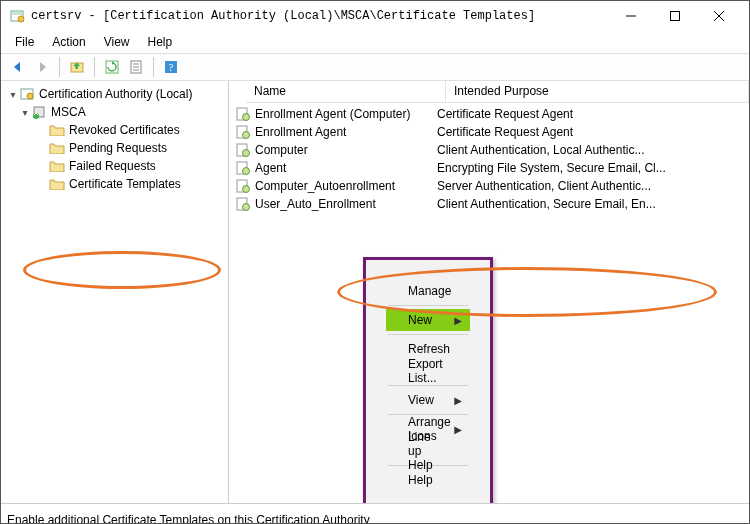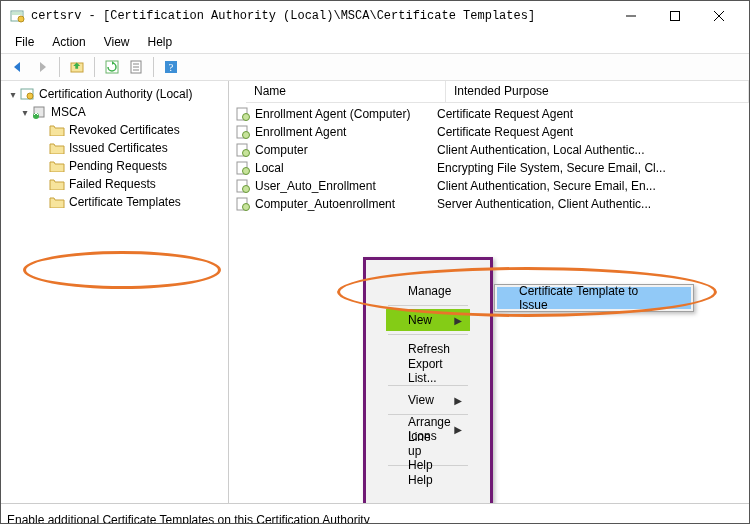--- a/index.html
+++ b/index.html
@@ -176,29 +176,20 @@
         </span>
       <span>Revoked Certificates</span>
     </div>
     <div class="tree-row tree-indent-2">
       <span class="chev"></span>
       <span class="ticon">
           <svg width="16" height="12">
             <path d="M1 2 L5 2 L6 4 L15 4 L15 12 L1 12 Z" fill="#f7e49c" stroke="#c8a23c"></path>
           </svg>
         </span>
-      <span>Issued Certificates</span>
-    </div>
-    <div class="tree-row tree-indent-2">
-      <span class="chev"></span>
-      <span class="ticon">
-          <svg width="16" height="12">
-            <path d="M1 2 L5 2 L6 4 L15 4 L15 12 L1 12 Z" fill="#f7e49c" stroke="#c8a23c"></path>
-          </svg>
-        </span>
       <span>Pending Requests</span>
     </div>
     <div class="tree-row tree-indent-2">
       <span class="chev"></span>
       <span class="ticon">
           <svg width="16" height="12">
             <path d="M1 2 L5 2 L6 4 L15 4 L15 12 L1 12 Z" fill="#f7e49c" stroke="#c8a23c"></path>
           </svg>
         </span>
       <span>Failed Requests</span>
@@ -259,47 +250,47 @@
         <div class="cell-purpose">Client Authentication, Local Authentic...</div>
       </div>
       <div class="list-row">
         <div class="cell-name">
             <span class="cert-icon">
               <svg width="16" height="16">
                 <rect x="2" y="2" width="10" height="12" fill="#fff" stroke="#999"></rect>
                 <circle cx="11" cy="11" r="3.5" fill="#c7e39b" stroke="#6a9a3a"></circle>
               </svg>
             </span>
-            <span>Local</span>
+            <span>Agent</span>
           </div>
         <div class="cell-purpose">Encrypting File System, Secure Email, Cl...</div>
       </div>
       <div class="list-row">
         <div class="cell-name">
             <span class="cert-icon">
               <svg width="16" height="16">
                 <rect x="2" y="2" width="10" height="12" fill="#fff" stroke="#999"></rect>
                 <circle cx="11" cy="11" r="3.5" fill="#c7e39b" stroke="#6a9a3a"></circle>
               </svg>
             </span>
+            <span>Computer_Autoenrollment</span>
+          </div>
+        <div class="cell-purpose">Server Authentication, Client Authentic...</div>
+      </div>
+      <div class="list-row">
+        <div class="cell-name">
+            <span class="cert-icon">
+              <svg width="16" height="16">
+                <rect x="2" y="2" width="10" height="12" fill="#fff" stroke="#999"></rect>
+                <circle cx="11" cy="11" r="3.5" fill="#c7e39b" stroke="#6a9a3a"></circle>
+              </svg>
+            </span>
             <span>User_Auto_Enrollment</span>
           </div>
         <div class="cell-purpose">Client Authentication, Secure Email, En...</div>
-      </div>
-      <div class="list-row">
-        <div class="cell-name">
-            <span class="cert-icon">
-              <svg width="16" height="16">
-                <rect x="2" y="2" width="10" height="12" fill="#fff" stroke="#999"></rect>
-                <circle cx="11" cy="11" r="3.5" fill="#c7e39b" stroke="#6a9a3a"></circle>
-              </svg>
-            </span>
-            <span>Computer_Autoenrollment</span>
-          </div>
-        <div class="cell-purpose">Server Authentication, Client Authentic...</div>
       </div>
     </div>
 
     <div class="ctx-menu" style="left:134px; top:176px; width:130px;">
       <div class="ctx-item">
           <span>Manage</span>
         </div>
       <div class="ctx-sep"></div>
       <div class="ctx-item hov">
           <span>New</span>
@@ -324,25 +315,20 @@
         </div>
       <div class="ctx-item">
           <span>Line up Help</span>
         </div>
       <div class="ctx-sep"></div>
       <div class="ctx-item">
           <span>Help</span>
         </div>
     </div>
 
-    <div class="submenu" style="left:265px; top:203px; width:200px;">
-      <div class="sub-item hov">
-          <span>Certificate Template to Issue</span>
-        </div>
-    </div>
 
     <div class="anno" style="left:108px; top:186px; width:380px; height:50px;"></div>
   </div>
 </div>
 
 <div class="statusbar">
   <span>Enable additional Certificate Templates on this Certification Authority</span>
 </div>
 
 </body></html>

